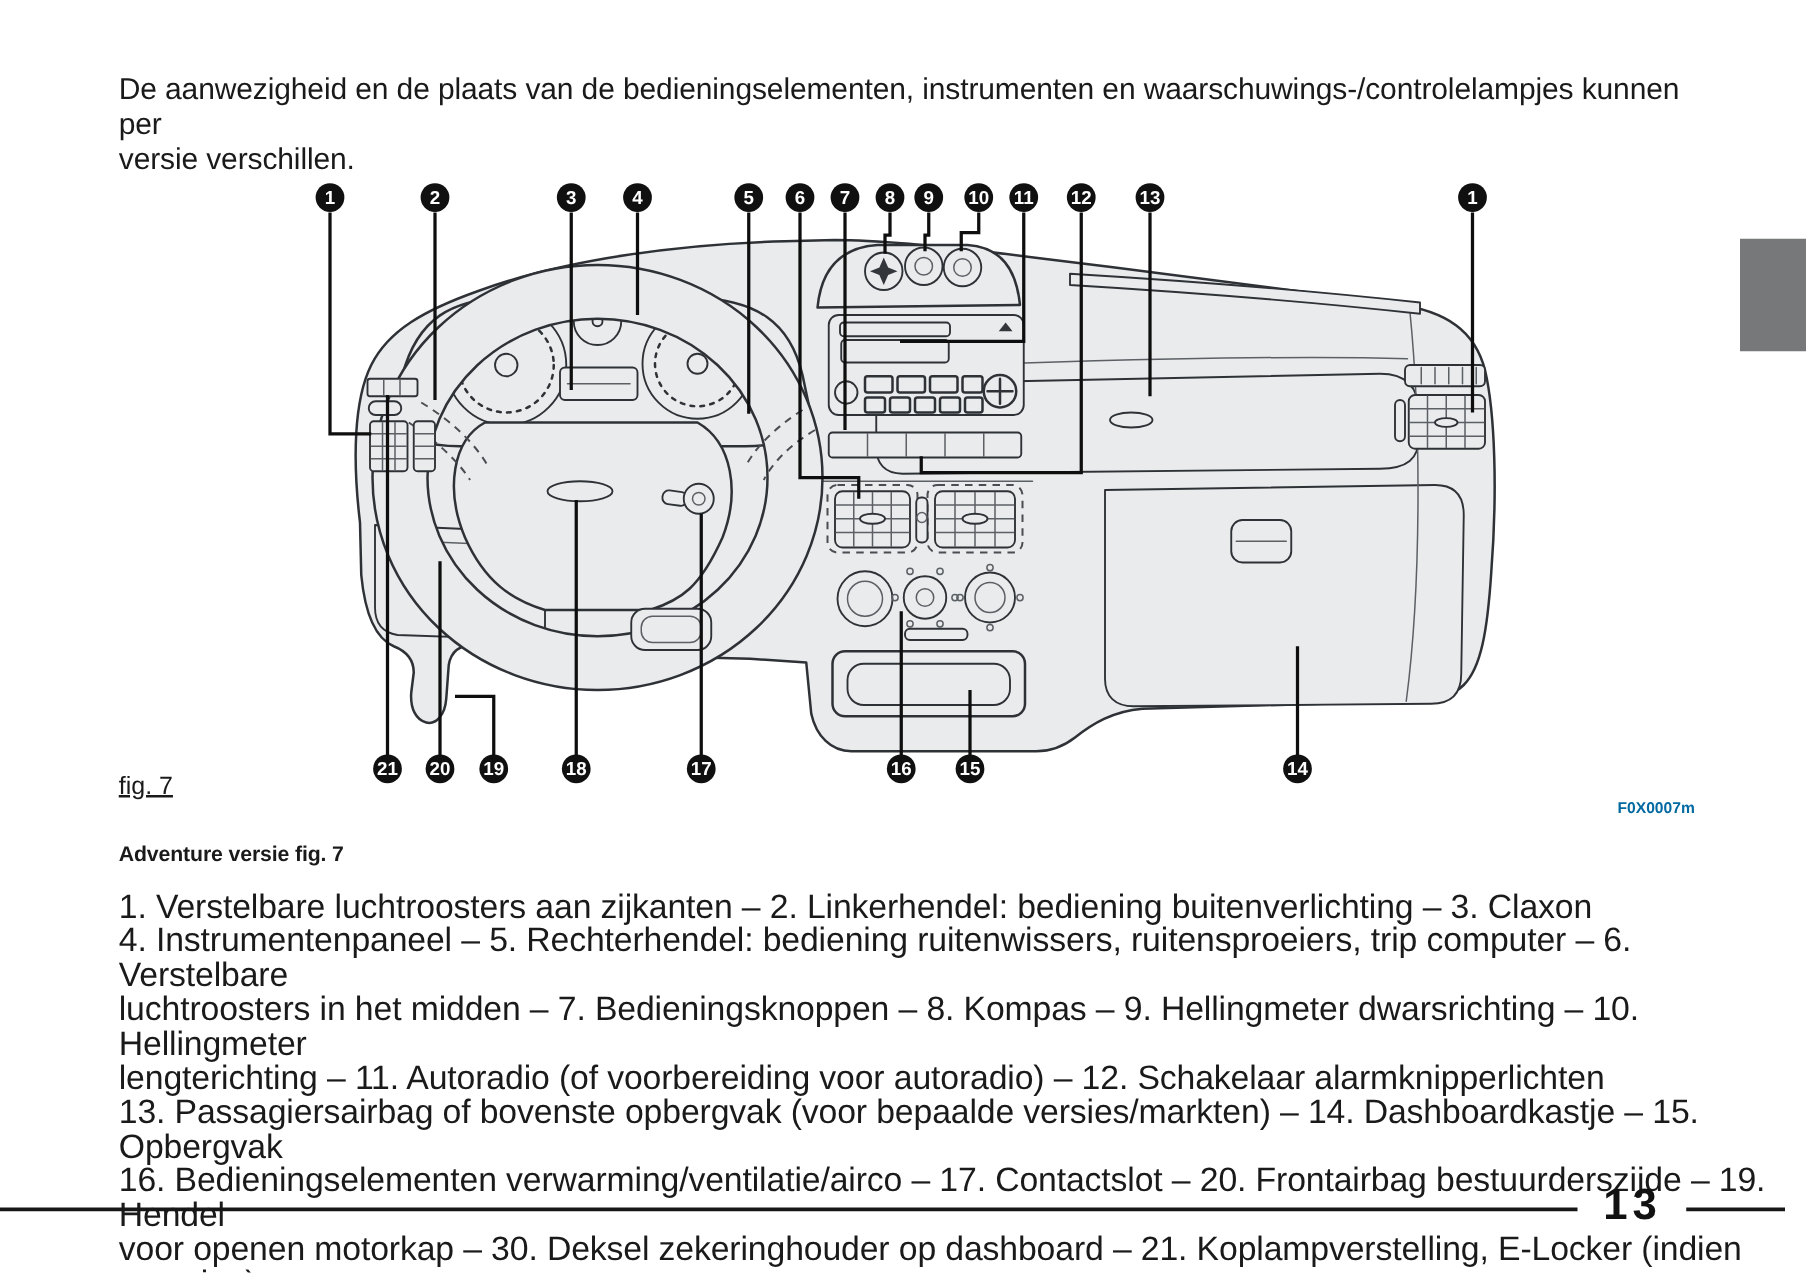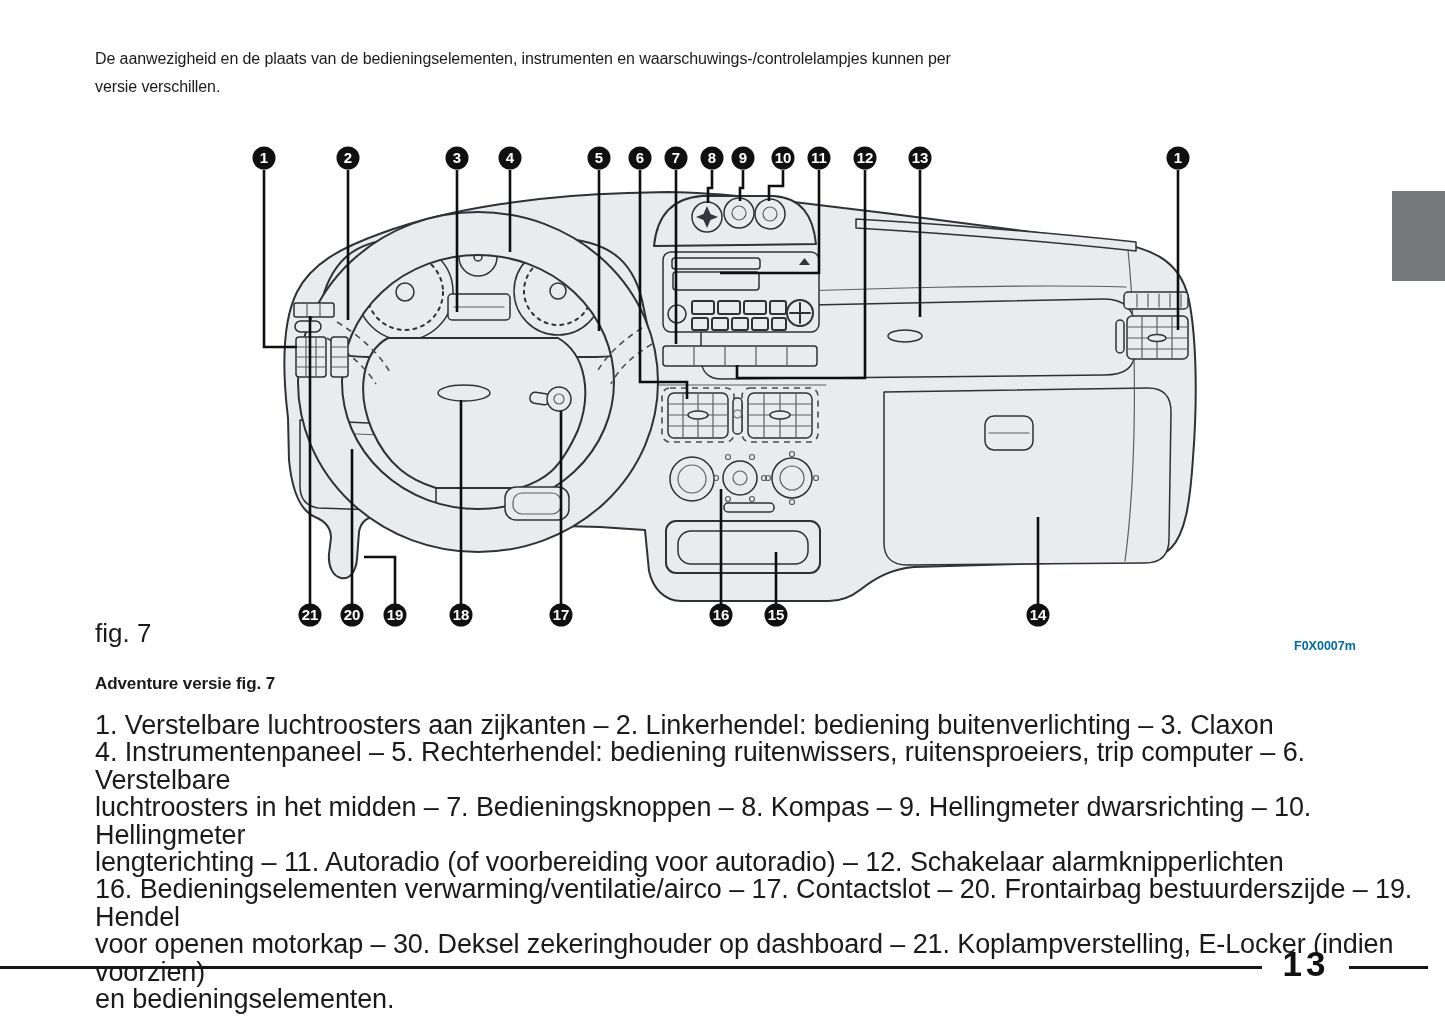--- a/index.html
+++ b/index.html
@@ -1,30 +1,30 @@
 <!DOCTYPE html>
 <html><head>
 <meta charset="utf-8">
 <style>
   html,body{margin:0;padding:0;background:#ffffff;}
   body{
     width:1445px;height:1018px;position:relative;overflow:hidden;
     font-family:"Liberation Sans", sans-serif;color:#1a1a1a;
   }
   .intro{
-    position:absolute;left:95px;top:45px;width:1280px;
-    font-size:16px;line-height:28px;letter-spacing:-0.1px;
+    position:absolute;left:95px;top:58px;width:1280px;
+    font-size:24px;line-height:28px;letter-spacing:-0.1px;
   }
   .section-tab{
     position:absolute;left:1392px;top:191px;width:53px;height:90px;
     background:#76787a;
   }
   svg.diagram{position:absolute;left:0;top:0;width:1445px;height:1018px;}
   .fig-label{
-    position:absolute;left:95px;top:618px;font-size:26px;
+    position:absolute;left:95px;top:618px;font-size:20px;text-decoration:underline;
   }
   .fig-code{
     position:absolute;left:1294px;top:639px;font-size:12.5px;font-weight:bold;color:#0369a1;
   }
   .section-heading{
     position:absolute;left:95px;top:674px;margin:0;
     font-size:17px;font-weight:bold;letter-spacing:-0.1px;
   }
   .legend{
     position:absolute;left:95px;top:712px;width:1320px;
@@ -304,20 +304,21 @@
 
 <div class="fig-label">fig. 7</div>
 <div class="fig-code">F0X0007m</div>
 
 <h2 class="section-heading">Adventure versie fig. 7</h2>
 <div class="legend" id="legend">
     <div>1. Verstelbare luchtroosters aan zijkanten – 2. Linkerhendel: bediening buitenverlichting – 3. Claxon</div>
     <div>4. Instrumentenpaneel – 5. Rechterhendel: bediening ruitenwissers, ruitensproeiers, trip computer  – 6. Verstelbare</div>
     <div>luchtroosters in het midden – 7. Bedieningsknoppen – 8. Kompas – 9. Hellingmeter dwarsrichting – 10. Hellingmeter</div>
     <div>lengterichting – 11. Autoradio (of voorbereiding voor autoradio) – 12. Schakelaar alarmknipperlichten</div>
+    <div>13. Passagiersairbag of bovenste opbergvak (voor bepaalde versies/markten) – 14. Dashboardkastje – 15. Opbergvak</div>
     <div>16. Bedieningselementen verwarming/ventilatie/airco – 17. Contactslot – 20. Frontairbag bestuurderszijde – 19. Hendel</div>
     <div>voor openen motorkap – 30. Deksel zekeringhouder op dashboard – 21. Koplampverstelling, E-Locker (indien voorzien)</div>
     <div>en bedieningselementen.</div>
   </div>
 
 <div class="footer-rule-left"></div>
 <div class="page-number">13</div>
 <div class="footer-rule-right"></div>
 
 </body></html>

